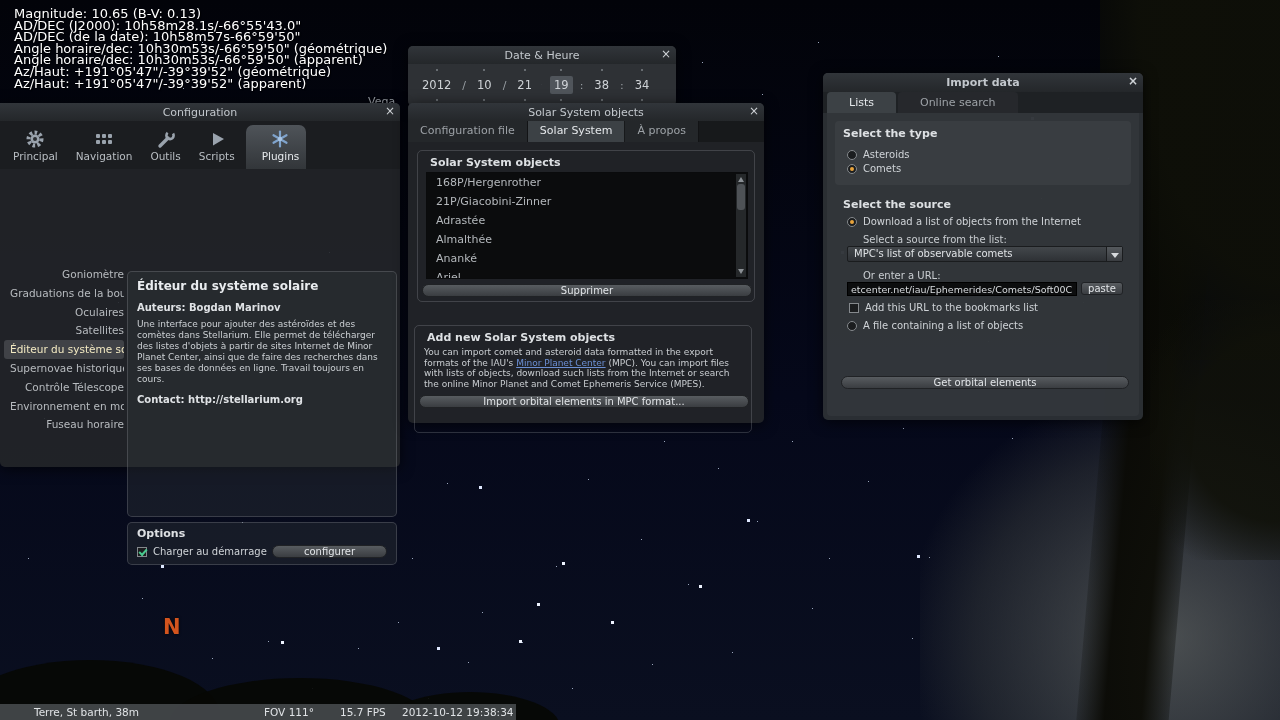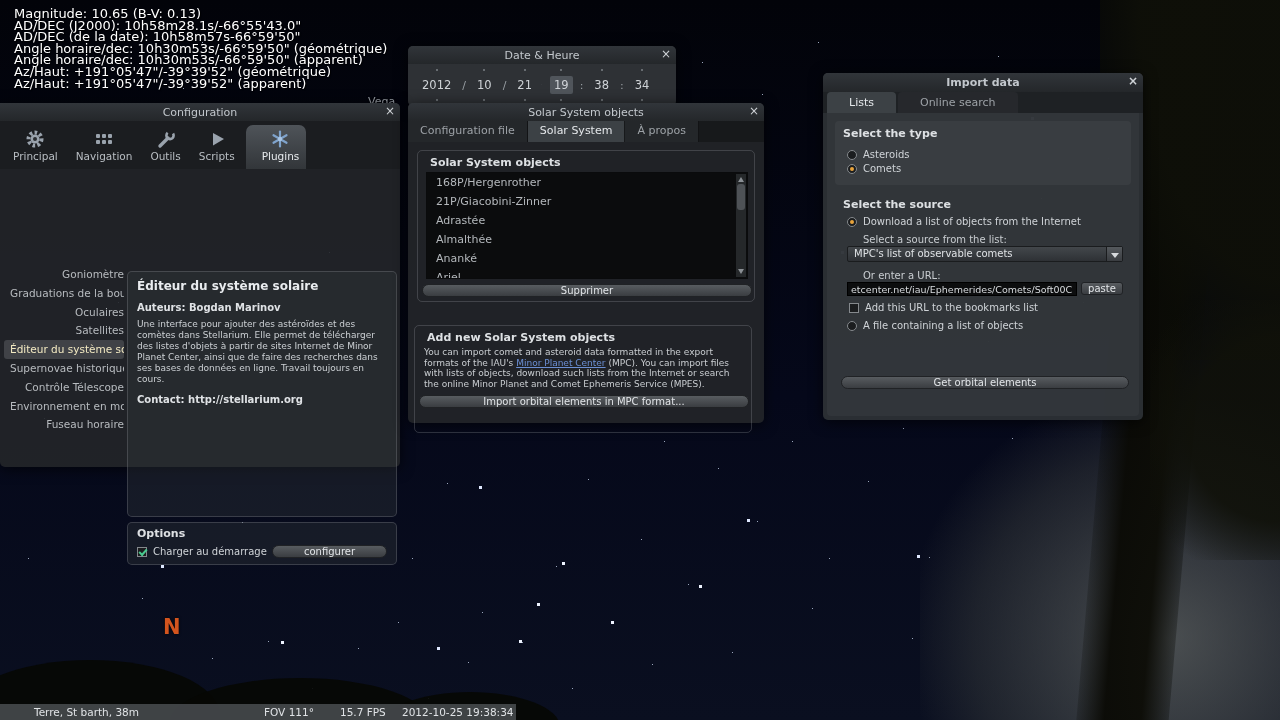--- a/index.html
+++ b/index.html
@@ -401,16 +401,16 @@
       </div>
 
       <div class="btn" id="imp-get">Get orbital elements</div>
     </div>
   </div>
 
   <div id="statusbar">
     <span id="sb-loc">Terre, St barth, 38m</span>
     <span id="sb-fov">FOV 111°</span>
     <span id="sb-fps">15.7 FPS</span>
-    <span id="sb-dt">2012-10-25 19:38:34</span>
+    <span id="sb-dt">2012-10-12 19:38:34</span>
   </div>
 
 </div>
 
 </body></html>

